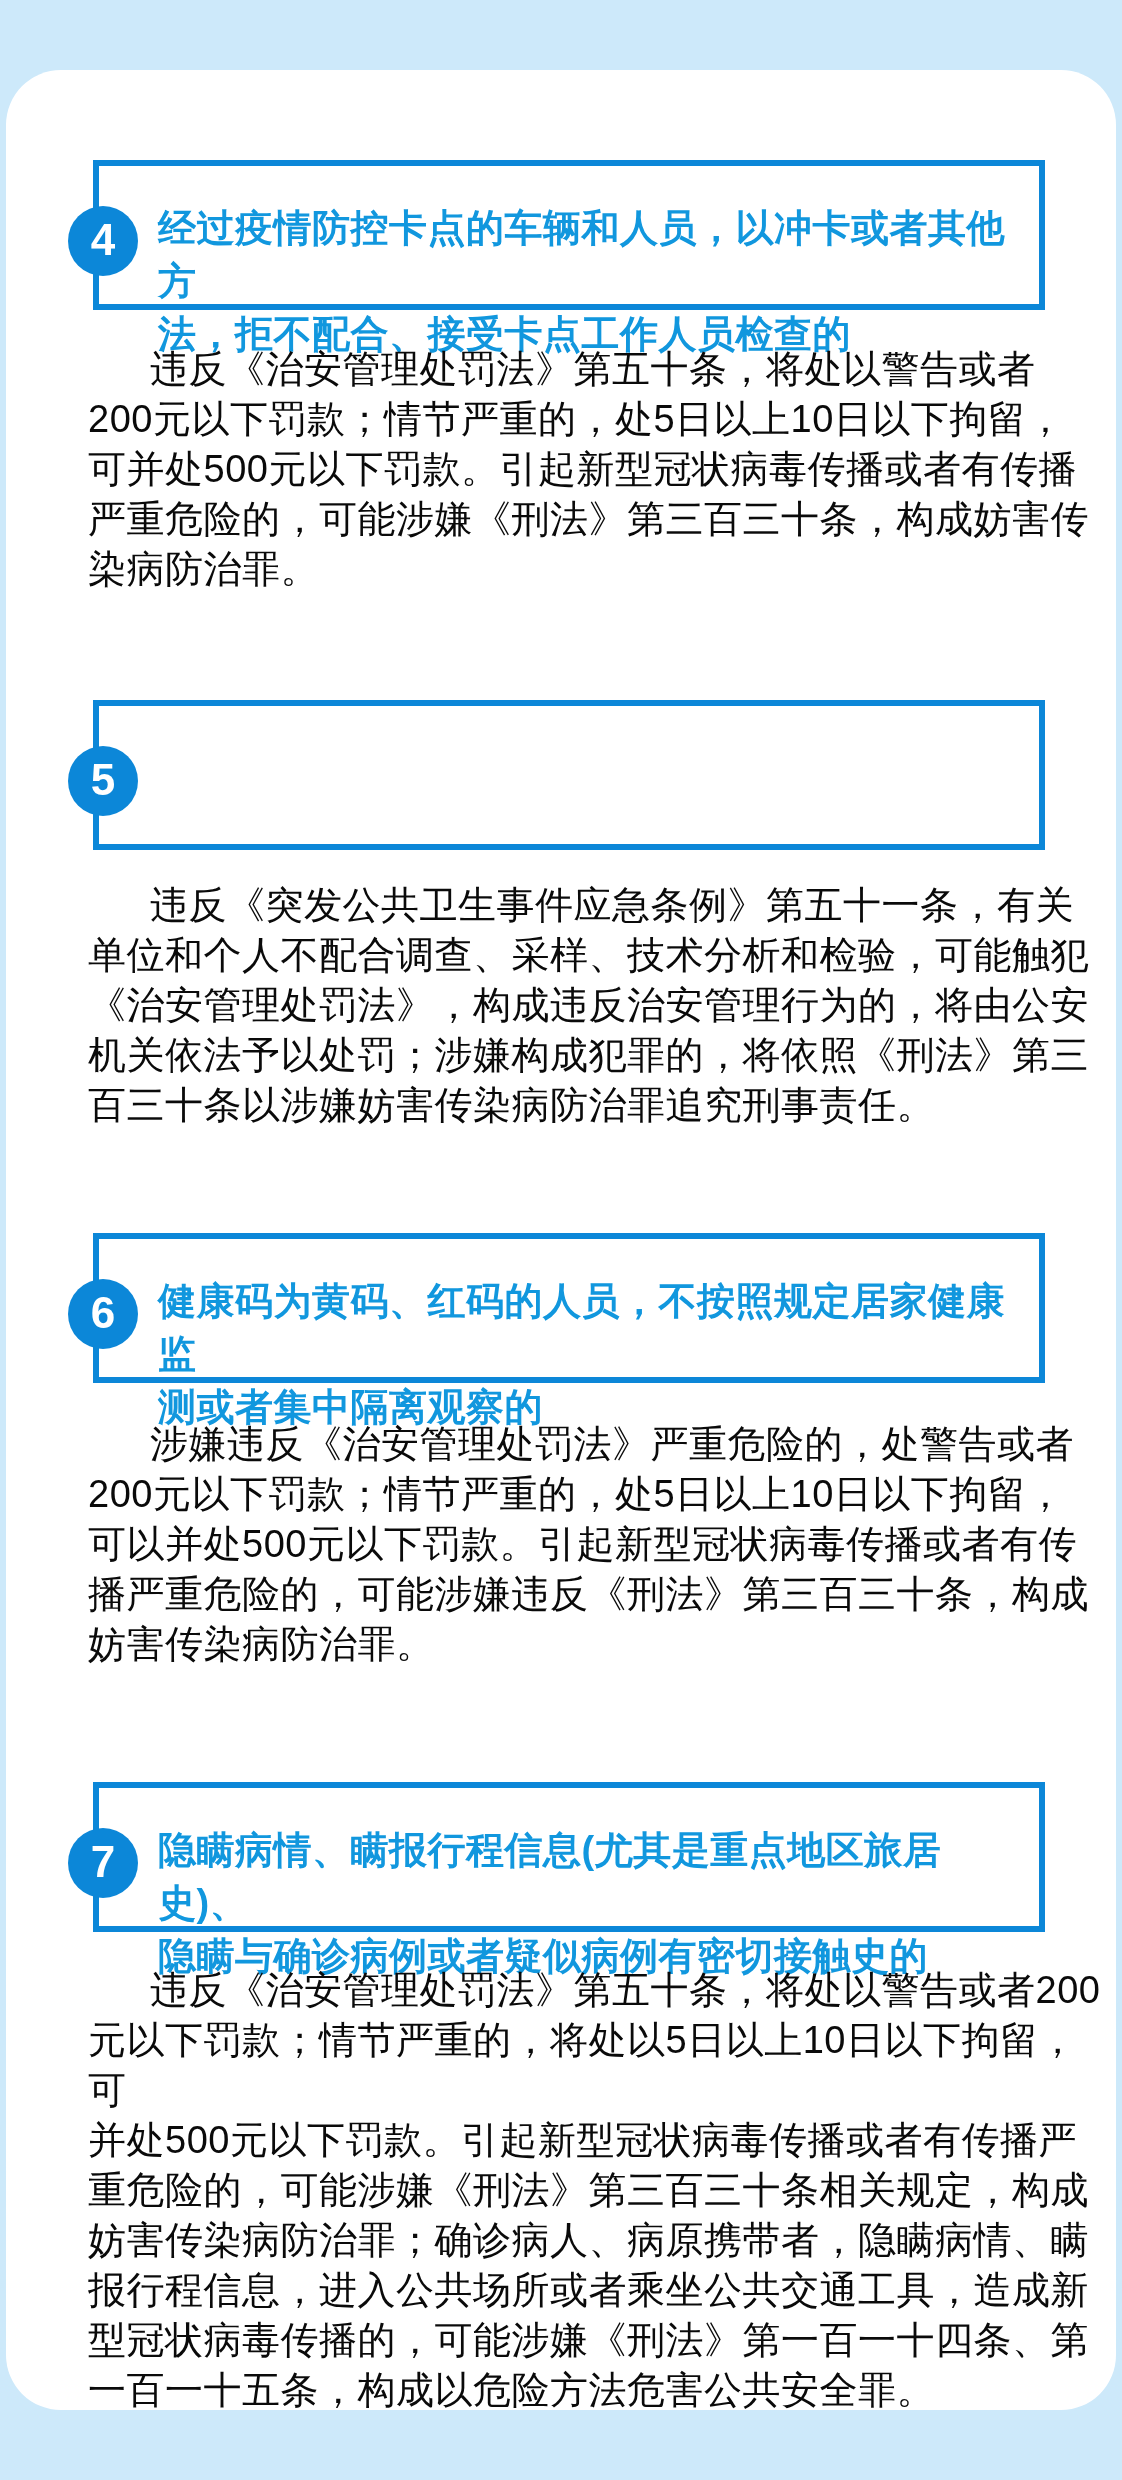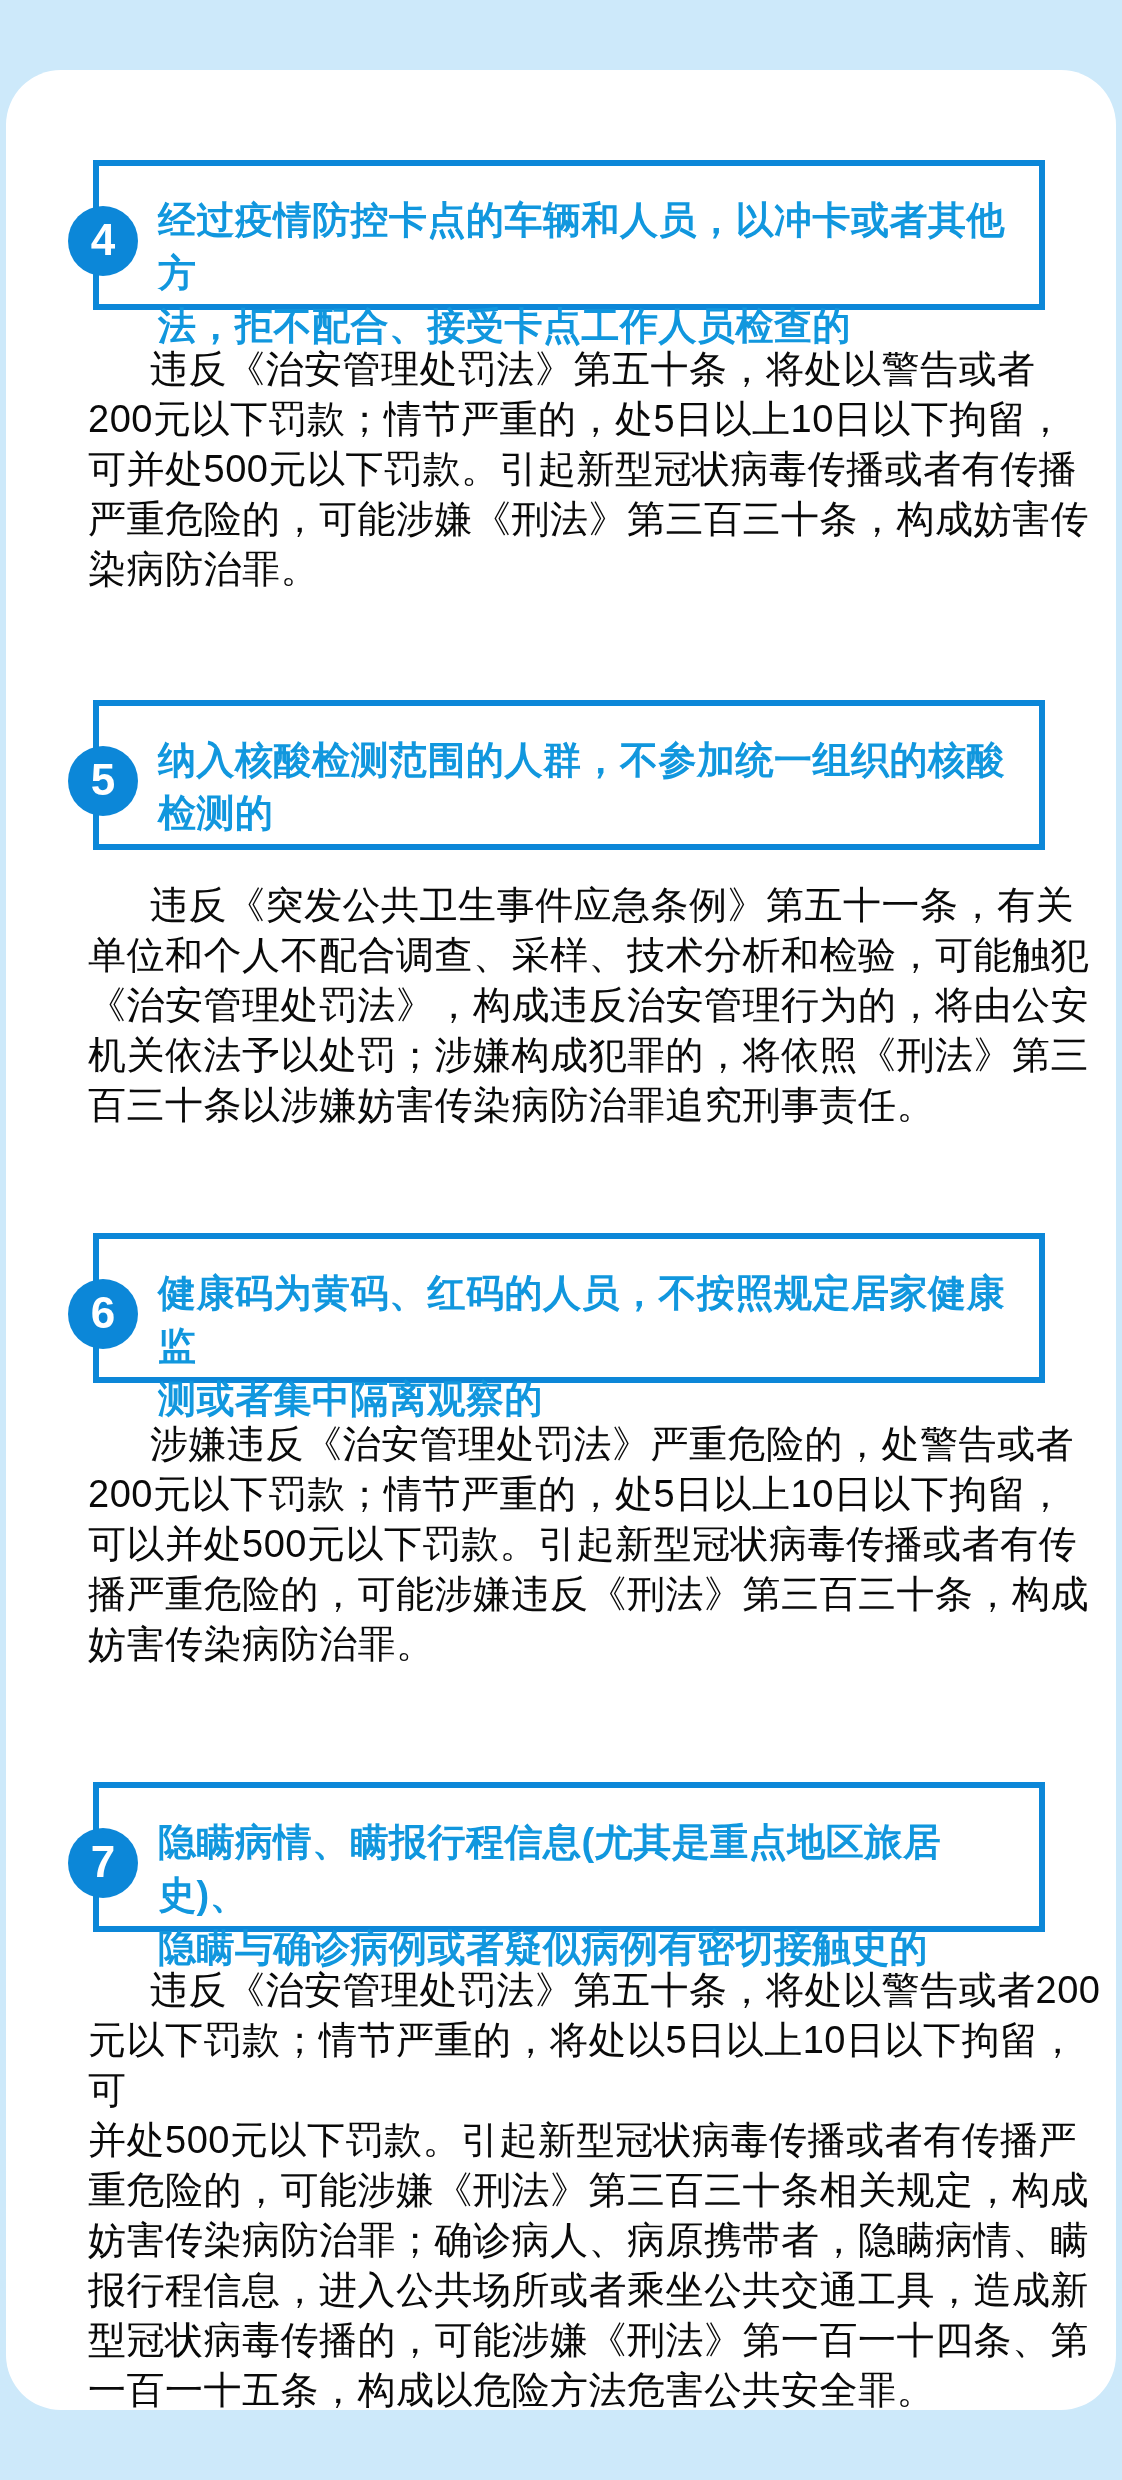--- a/index.html
+++ b/index.html
@@ -26,21 +26,21 @@
     border-radius:55px;
   }
   .rule-header{
     position:absolute;
     left:87px;
     width:952px; height:150px;
     border:6px solid var(--accent);
     background:var(--card);
   }
   .rule-title{
-    padding:28px 14px 0 59px;
+    padding:36px 14px 0 59px;
     font-size:38px;
     line-height:53px;
     font-weight:bold;
     color:var(--heading-text);
     white-space:pre-line;
     letter-spacing:0.5px;
   }
   .badge{
     position:absolute;
     left:-31px; top:40px;
@@ -91,22 +91,20 @@
 可并处500元以下罚款。引起新型冠状病毒传播或者有传播
 严重危险的，可能涉嫌《刑法》第三百三十条，构成妨害传
 染病防治罪。</p>
   </section>
 
   <section class="s5">
     <div class="rule-header">
       <div class="badge">
         <span class="badge-number">5</span>
       </div>
-      <h2 class="rule-title">纳入核酸检测范围的人群，不参加统一组织的核酸
-检测的</h2>
     </div>
     <p class="rule-body">违反《突发公共卫生事件应急条例》第五十一条，有关
 单位和个人不配合调查、采样、技术分析和检验，可能触犯
 《治安管理处罚法》，构成违反治安管理行为的，将由公安
 机关依法予以处罚；涉嫌构成犯罪的，将依照《刑法》第三
 百三十条以涉嫌妨害传染病防治罪追究刑事责任。</p>
   </section>
 
   <section class="s6">
     <div class="rule-header">

